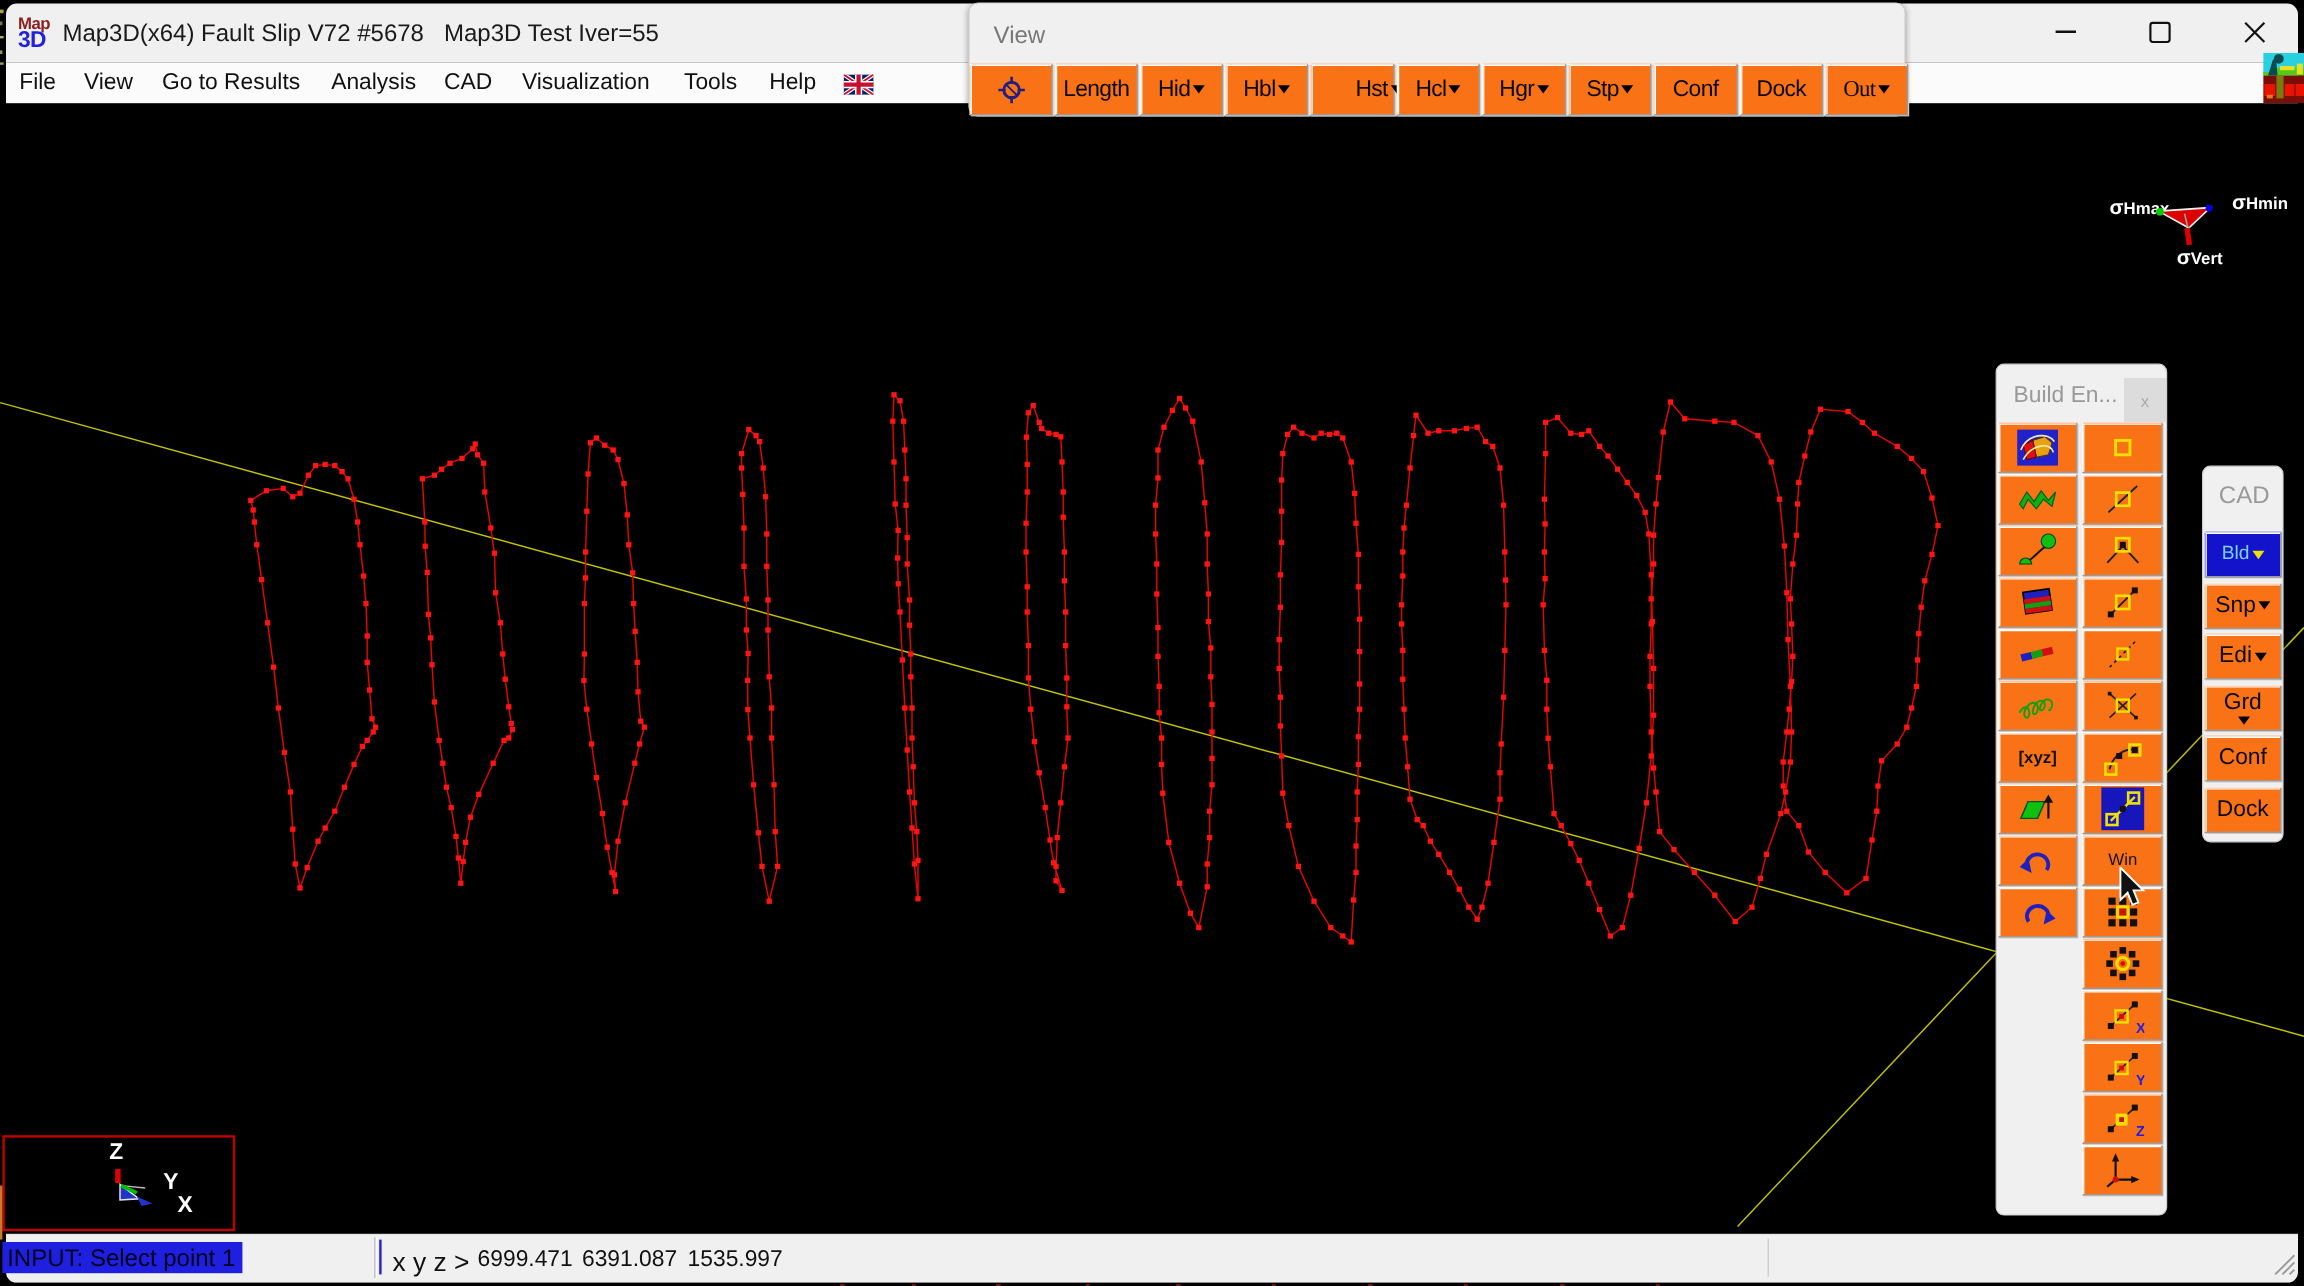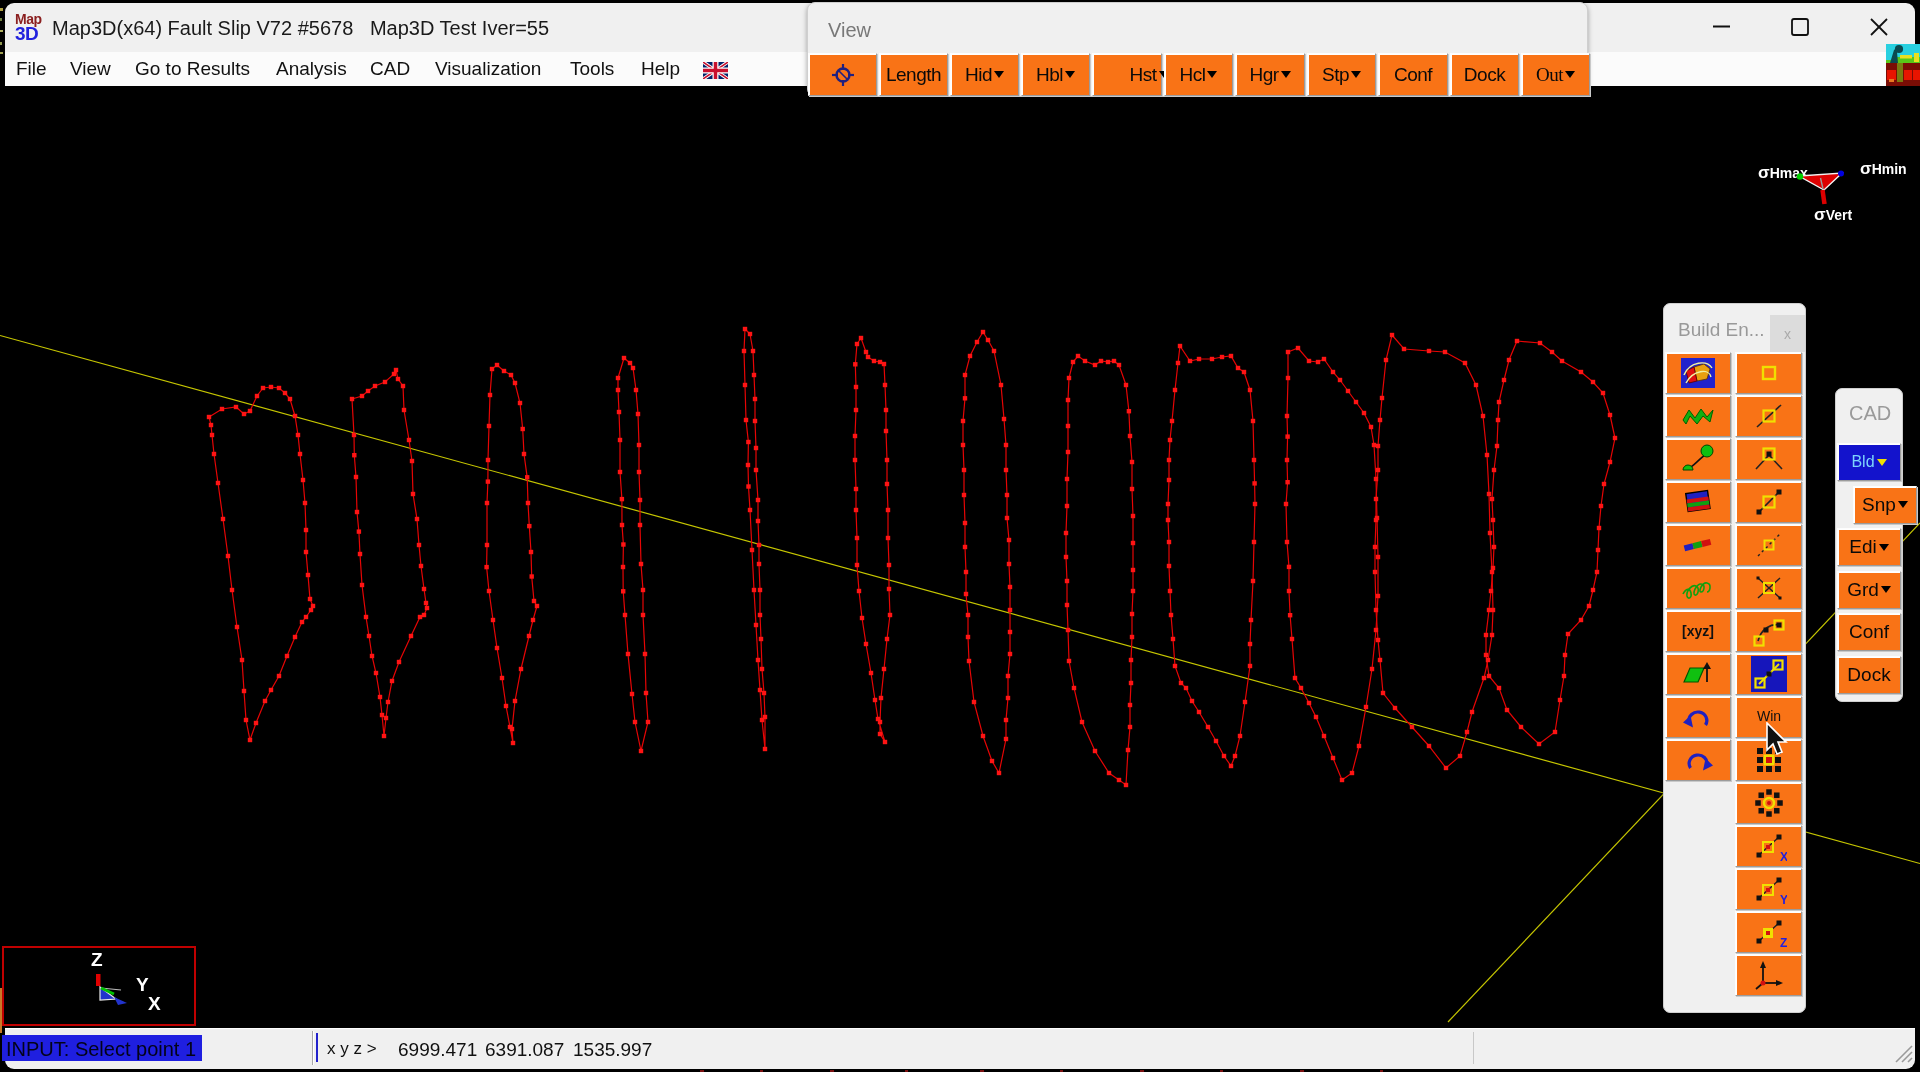--- a/index.html
+++ b/index.html
@@ -824,46 +824,46 @@
     <polygon points="3,1 3,28 9,22 13,32 18,30 14,20 22,20" fill="#111" stroke="#fff" stroke-width="1.6"></polygon>
   </svg>
 
 <div class="abs" style="left:1835px;top:388px;width:68px;height:314px;background:#f0f0f0;border:1px solid #cfcfcf;border-radius:7px;box-shadow:0 2px 5px rgba(0,0,0,.35);">
   <div class="abs" style="left:13px;top:13px;font-size:20px;color:#9a9a9a;">CAD</div>
 </div>
 <div class="btn3d" style="left:1837px;top:443.0px;width:64px;height:38px;background:#1313cc;">
     <span style="font-size:16px;color:#7dd3fc;font-weight:normal;">Bld</span>
     <span class="tri" style="border-top-color:#f0e000;"></span>
   </div>
-<div class="btn3d" style="left:1837px;top:485.5px;width:64px;height:38px;margin-left:16px;">
+<div class="btn3d" style="left:1837px;top:485.5px;width:64px;height:38px;">
     <span style="font-size:19px;">Snp</span>
     <span class="tri"></span>
   </div>
 <div class="btn3d" style="left:1837px;top:528.0px;width:64px;height:38px;">
     <span style="font-size:19px;">Edi</span>
     <span class="tri"></span>
   </div>
-<div class="btn3d" style="left:1837px;top:570.5px;width:64px;height:38px;">
+<div class="btn3d" style="left:1837px;top:570.5px;width:64px;height:38px;flex-direction:column;">
     <span style="font-size:19px;">Grd</span>
     <span class="tri"></span>
   </div>
 <div class="btn3d" style="left:1837px;top:613.0px;width:64px;height:38px;">
     <span style="font-size:19px;">Conf</span>
   </div>
 <div class="btn3d" style="left:1837px;top:655.5px;width:64px;height:38px;">
     <span style="font-size:19px;">Dock</span>
   </div>
 
 <div class="abs" style="left:5px;top:1028px;width:1910px;height:41px;background:#f0f0f0;border-top:1px solid #fff;border-radius:0 0 9px 9px;"></div>
 <div class="abs" style="left:2px;top:1035px;width:200px;height:26px;background:#1f1fe0;"></div>
 <div class="abs" style="left:6px;top:1038px;font-size:20px;color:#03031a;">INPUT: Select point 1</div>
 <div class="abs" style="left:312px;top:1031px;width:1px;height:34px;background:#a8a8a8;"></div>
 <div class="abs" style="left:313px;top:1031px;width:1px;height:34px;background:#fff;"></div>
 <div class="abs" style="left:316px;top:1033px;width:2px;height:29px;background:#2222cc;"></div>
-<div class="abs" style="left:327px;top:1039px;font-size:17px;color:#111;">x y z &gt;</div>
+<div class="abs" style="left:327px;top:1039px;font-size:22px;color:#111;">x y z &gt;</div>
 <div class="abs" style="left:398px;top:1039px;font-size:19px;color:#111;">6999.471</div>
 <div class="abs" style="left:485px;top:1039px;font-size:19px;color:#111;">6391.087</div>
 <div class="abs" style="left:573px;top:1039px;font-size:19px;color:#111;">1535.997</div>
 <div class="abs" style="left:1473px;top:1032px;width:1px;height:32px;background:#c8c8c8;"></div>
 <svg class="abs" style="left:1892px;top:1042px" width="22" height="22" viewBox="0 0 22 22">
   <line x1="20" y1="4" x2="4" y2="20" stroke="#9a9a9a" stroke-width="1.6"></line>
   <line x1="20" y1="10" x2="10" y2="20" stroke="#9a9a9a" stroke-width="1.6"></line>
   <line x1="20" y1="16" x2="16" y2="20" stroke="#9a9a9a" stroke-width="1.6"></line>
 </svg>
 <div class="abs" style="left:0;top:1069px;width:1920px;height:3px;background:#000;"></div>

